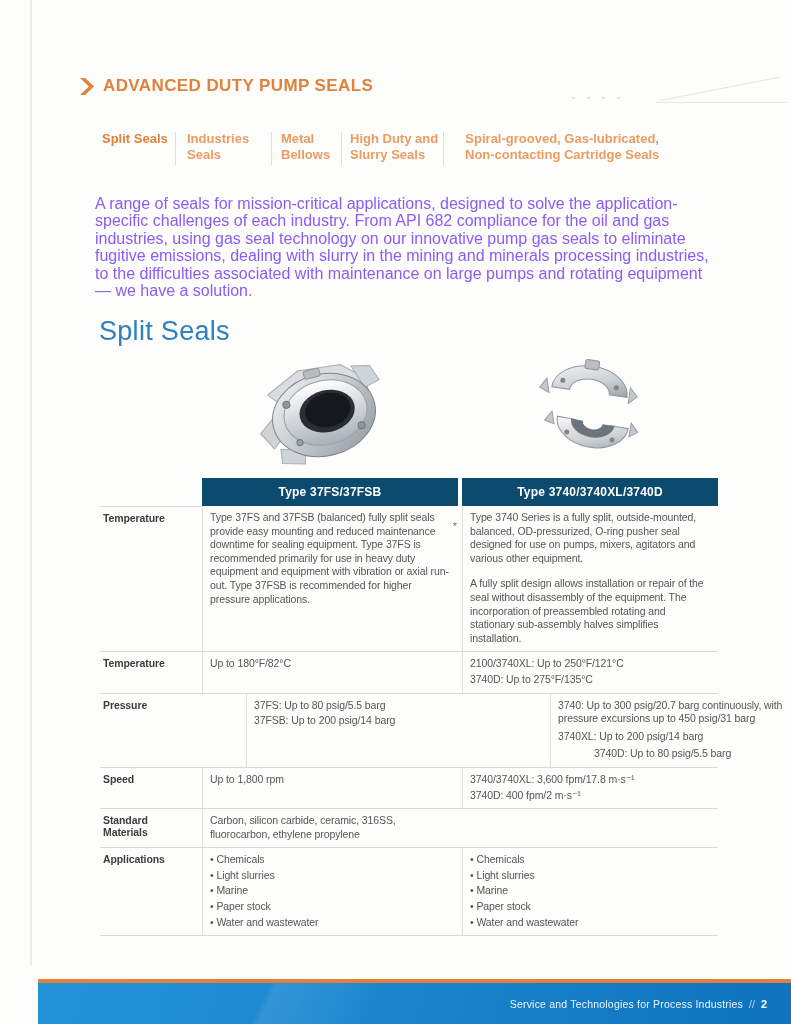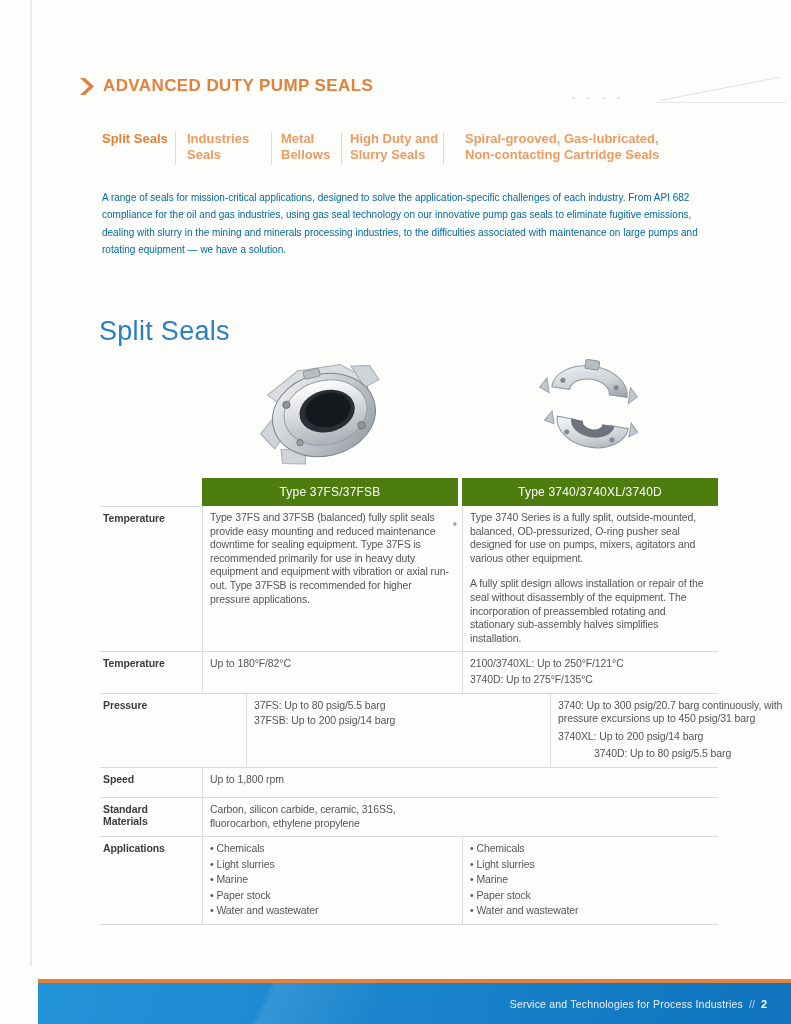--- a/index.html
+++ b/index.html
@@ -23,37 +23,37 @@
   .hdr-arrow{width:14px;height:17px;flex:0 0 auto;}
   .hdr-title{font-size:17px;font-weight:bold;letter-spacing:0.4px;color:#e0813c;}
 
   
   .tabs{position:absolute;left:102px;top:131px;height:40px;width:620px;}
   .tab{position:absolute;top:0;font-size:13px;line-height:15.5px;font-weight:600;color:#eb9c62;}
   .tab.active{color:#e2813c;}
   .tab-divider{position:absolute;top:1px;width:1px;height:33px;background:#dcdcdc;}
 
   
-  .intro{position:absolute;left:102px;top:179px;width:616px;
-         font-size:10px;line-height:17.4px;color:#0369a1;}
+  .intro{position:absolute;left:95px;top:179px;width:616px;
+         font-size:16px;line-height:17.4px;color:#8b5cf6;}
 
   
   .section-title{position:absolute;left:99px;top:316px;
                  font-size:27px;font-weight:300;letter-spacing:0.3px;color:#2e7fc1;}
 
   
   .product-img{position:absolute;}
   .product-img.left{left:254px;top:360px;}
   .product-img.right{left:538px;top:358px;}
 
   
   .spec-table{position:absolute;left:100px;top:478px;width:618px;border-bottom:1px solid #d9d9d9;}
   .t-header{display:flex;height:28px;}
   .t-header .spacer{width:102px;}
-  .t-header .hcell{background:#4d7c0f;color:#fff;font-size:12px;font-weight:normal;
+  .t-header .hcell{background:#0c4a6e;color:#fff;font-size:12px;font-weight:bold;
                    text-align:center;line-height:28px;letter-spacing:0.2px;}
   .t-header .h1{width:256px;}
   .t-header .hgap{width:4px;}
   .t-header .h2{width:256px;}
 
   .t-row{display:flex;align-items:stretch;}
   .t-row + .t-row{border-top:1px solid #d9d9d9;}
   .r-label{width:102px;flex:0 0 auto;padding:5px 8px 4px 3px;box-sizing:border-box;
            font-size:10.5px;font-weight:bold;color:#3c3c3c;letter-spacing:-0.1px;}
   .r-c1{width:260px;flex:0 0 auto;box-sizing:border-box;border-left:1px solid #dedede;
@@ -118,21 +118,21 @@
     <div class="tab" style="left:179px;">
       <div>Metal</div>
       <div>Bellows</div>
     </div>
     <div class="tab-divider" style="left:239px;"></div>
     <div class="tab" style="left:248px;">
       <div>High Duty and</div>
       <div>Slurry Seals</div>
     </div>
     <div class="tab-divider" style="left:341px;"></div>
-    <div class="tab" style="left:363px;">
+    <div class="tab" style="left:363px;text-align:center;">
       <div>Spiral-grooved, Gas-lubricated,</div>
       <div>Non-contacting Cartridge Seals</div>
     </div>
   </div>
 
   <p class="intro">A range of seals for mission-critical applications, designed to solve the application-specific challenges of each industry. From API 682 compliance for the oil and gas industries, using gas seal technology on our innovative pump gas seals to eliminate fugitive emissions, dealing with slurry in the mining and minerals processing industries, to the difficulties associated with maintenance on large pumps and rotating equipment — we have a solution.</p>
 
   <div class="section-title">Split Seals</div>
 
   <svg class="product-img left" width="140" height="106" viewBox="0 0 140 106">
@@ -231,20 +231,24 @@
         <div class="cell-text" style="margin-top:4px;">3740XL: Up to 200 psig/14 barg</div>
         <div class="cell-text" style="margin-top:4px;margin-left:36px;">3740D: Up to 80 psig/5.5 barg</div>
       </div>
     </div>
 
     <div class="t-row row-speed">
       <div class="r-label">Speed</div>
       <div class="r-c1">
         <div class="cell-text">Up to 1,800 rpm</div>
       </div>
+      <div class="r-c2">
+        <div class="cell-text">3740/3740XL: 3,600 fpm/17.8 m·s⁻¹</div>
+        <div class="cell-text">3740D: 400 fpm/2 m·s⁻¹</div>
+      </div>
     </div>
 
     <div class="t-row row-mat">
       <div class="r-label">Standard Materials</div>
       <div class="r-c2">
         <div class="cell-text">Carbon, silicon carbide, ceramic, 316SS, fluorocarbon, ethylene propylene</div>
       </div>
     </div>
 
     <div class="t-row row-apps">

